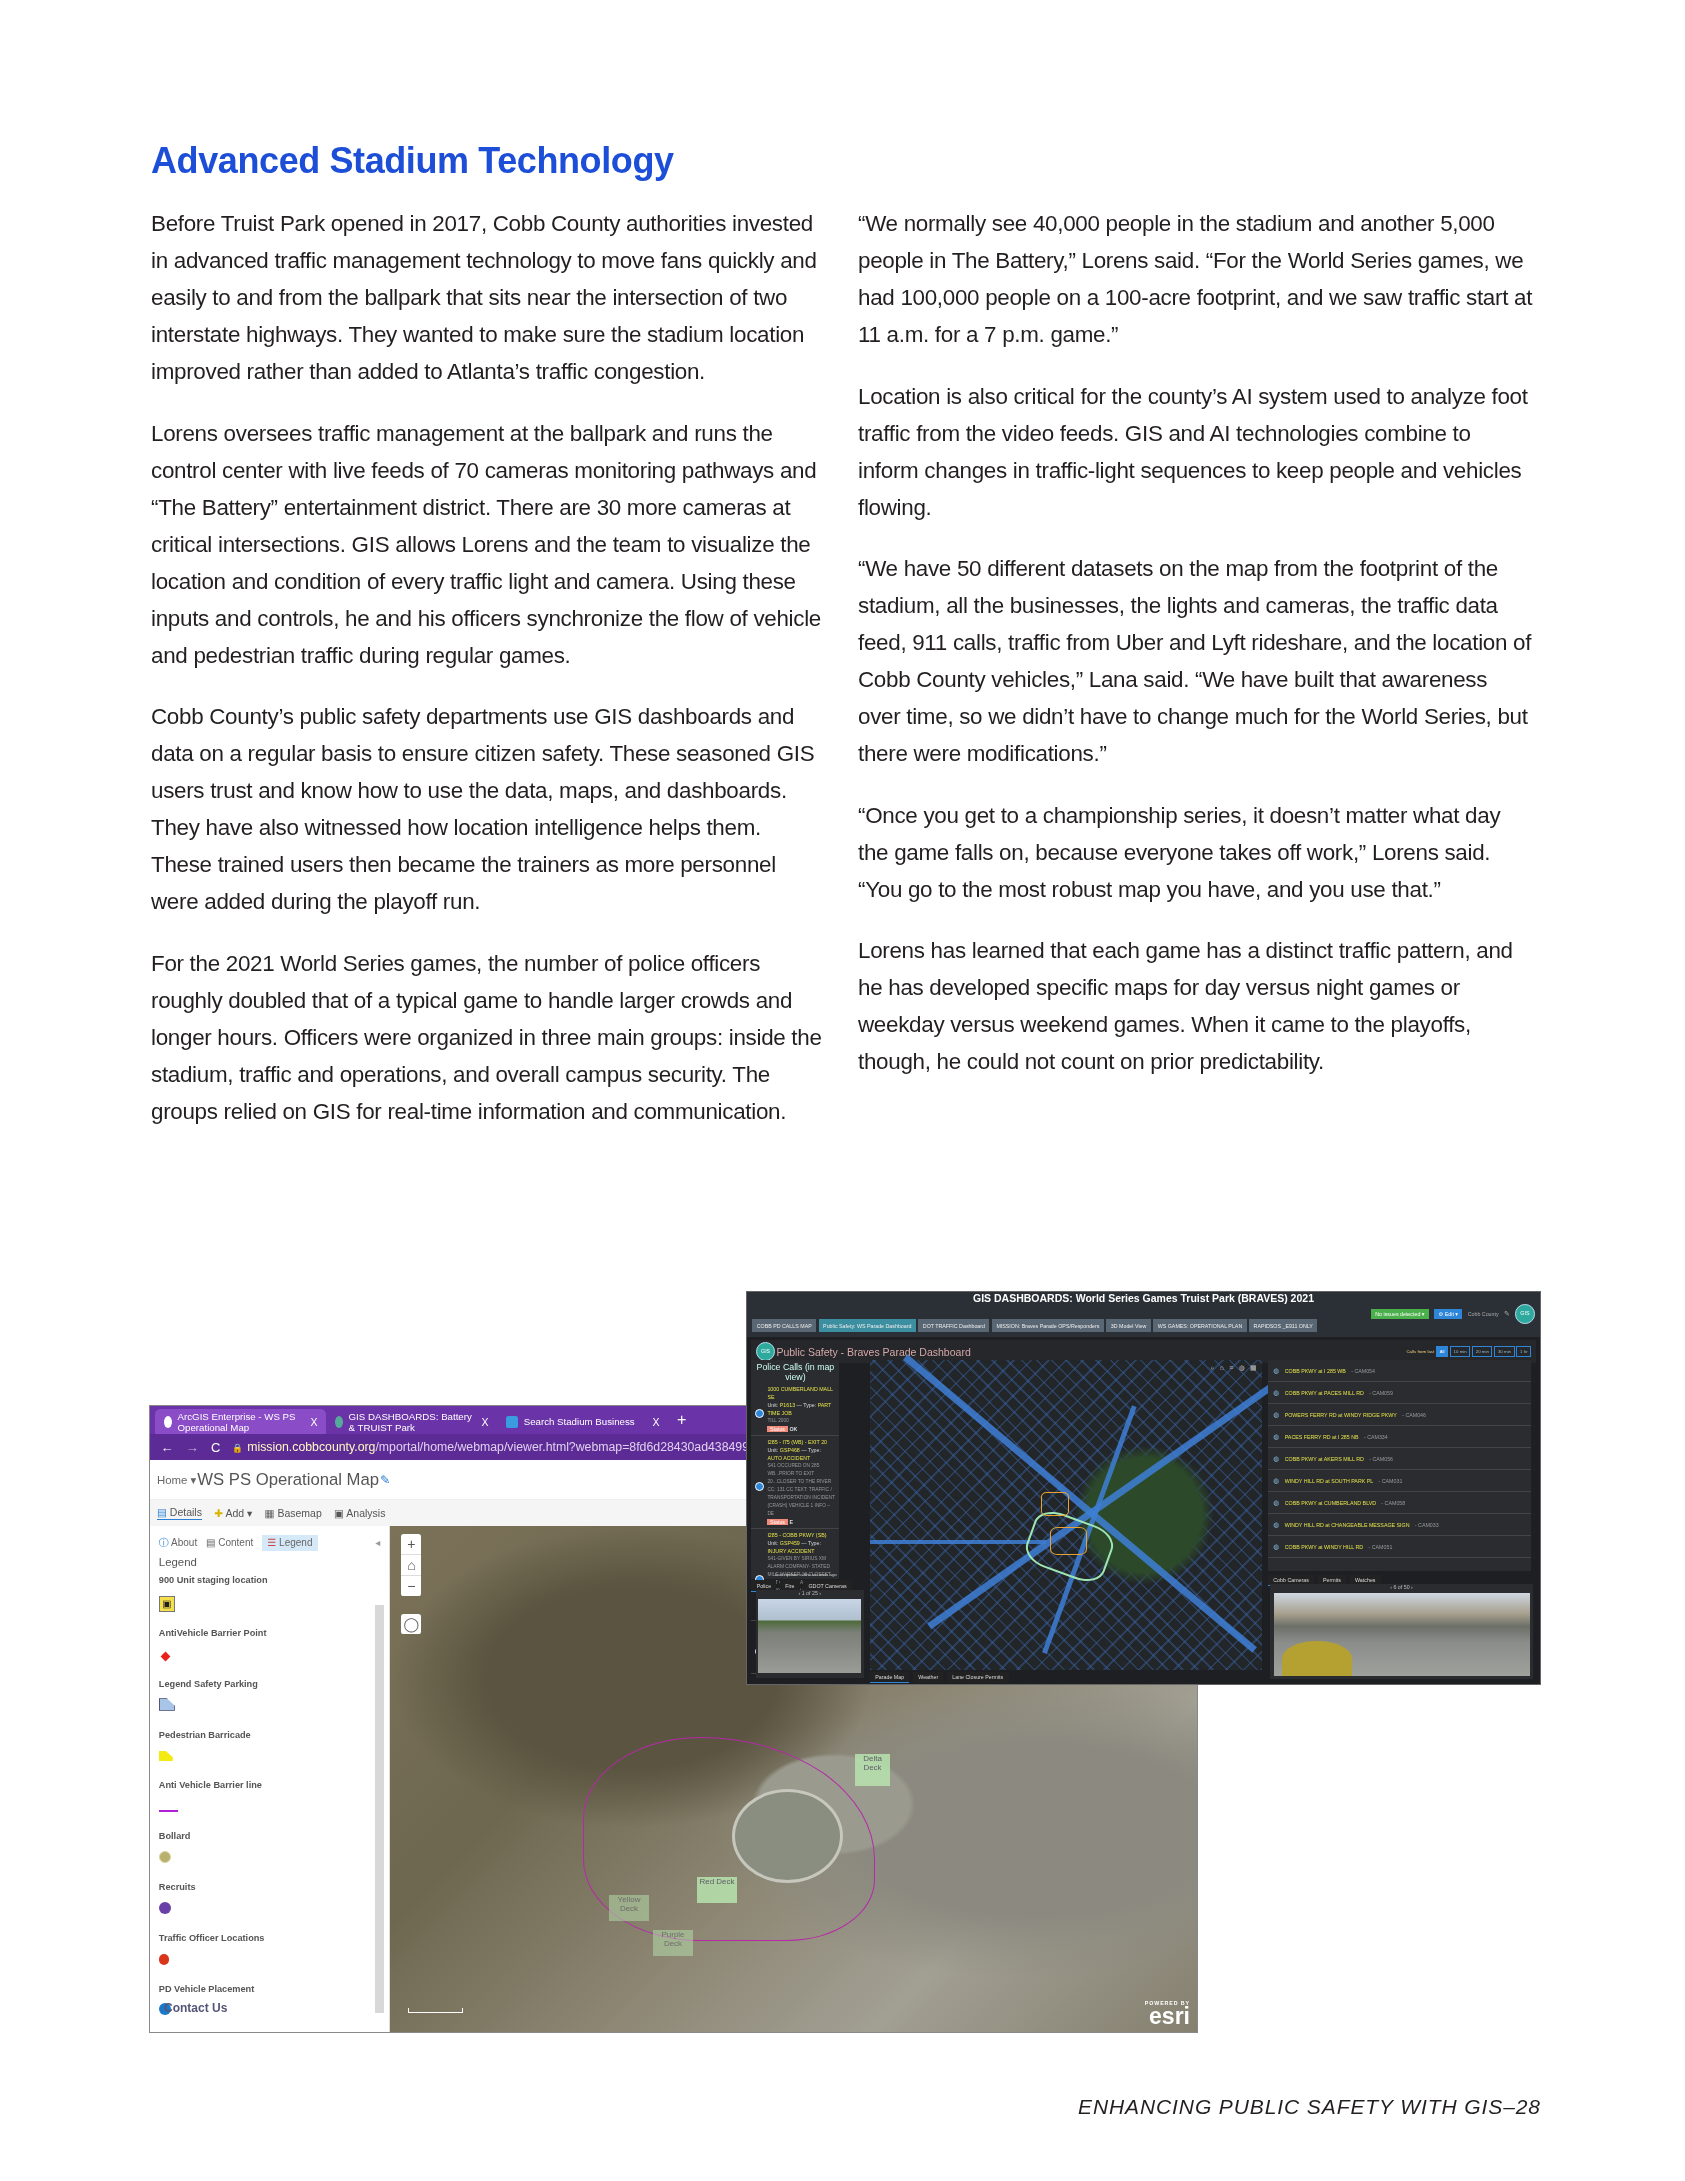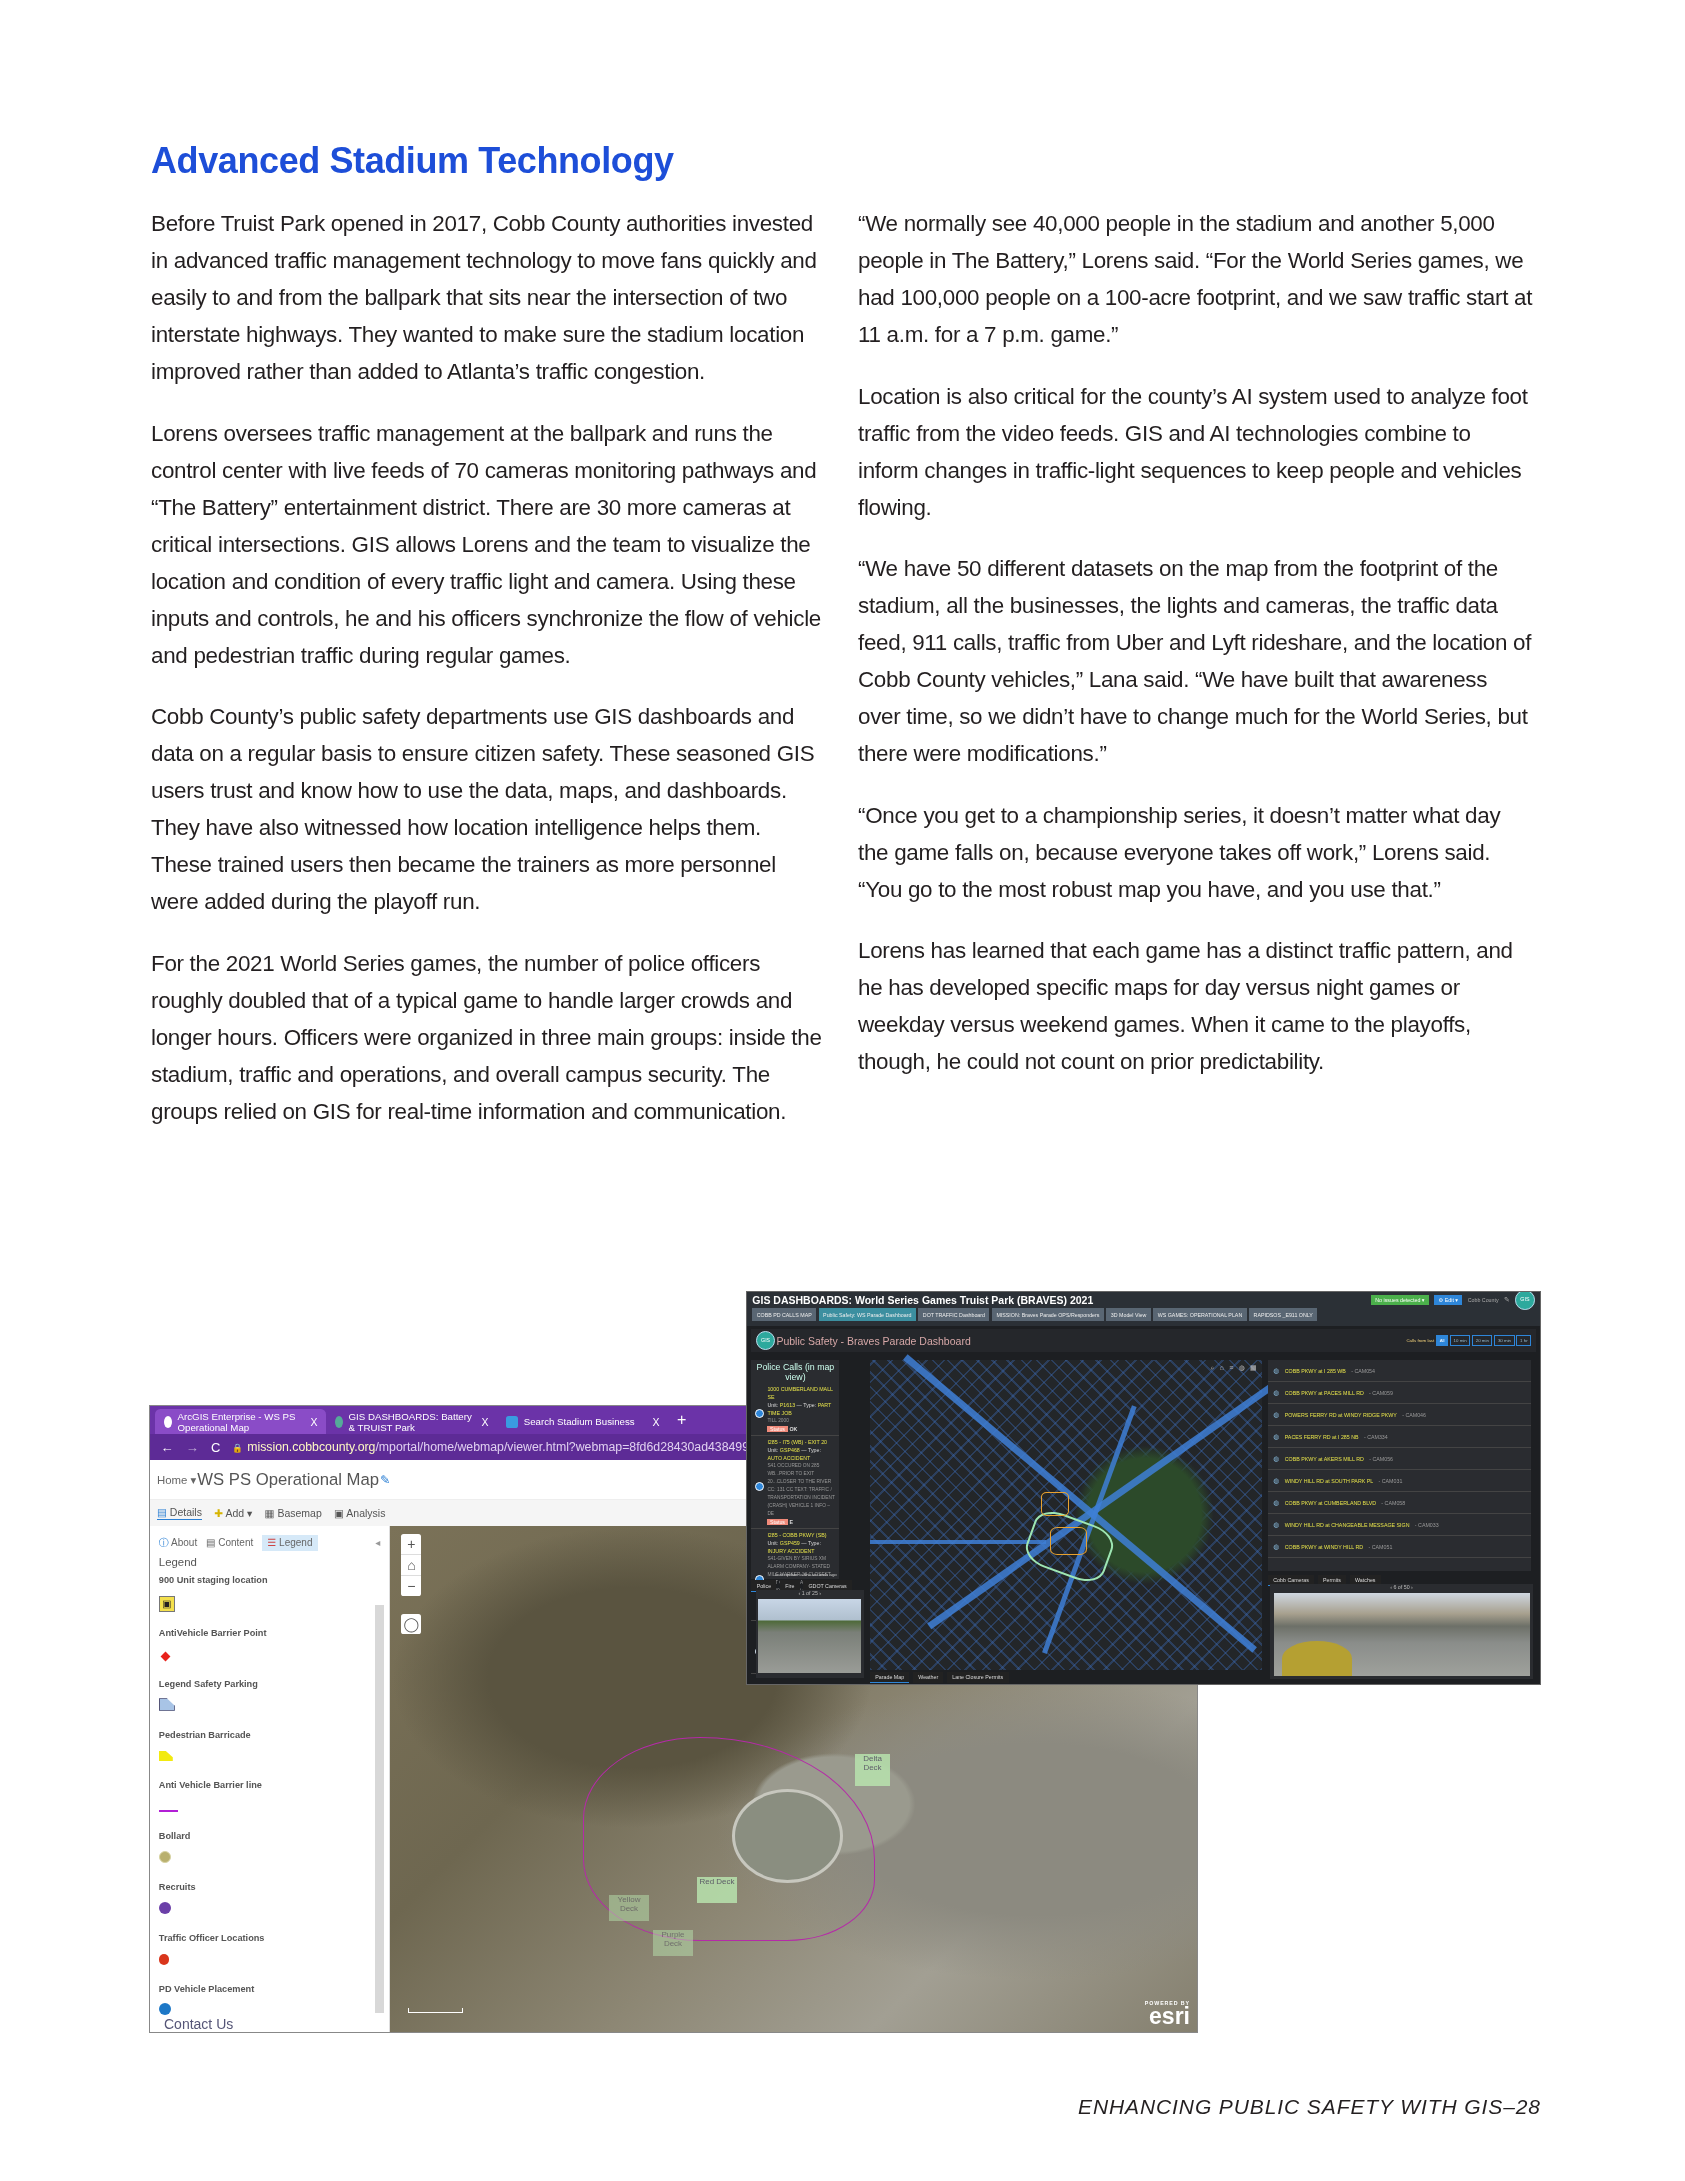--- a/index.html
+++ b/index.html
@@ -33,39 +33,39 @@
   .leftpane{position:absolute;left:0;top:120px;width:239px;bottom:0;background:#fff;border-right:0.9px solid #ddd;}
   .panetabs{display:flex;gap:8.8px;padding:8.8px 8.8px 3.5px;font-size:10px;color:#666;align-items:center;}
   .panetabs .on{background:#d6e9f8;padding:2.6px 5.3px;}
   .panetabs .collapse{margin-left:auto;color:#999;}
   .legtitle{font-size:11.4px;color:#555;padding:1.8px 8.8px 7px;}
   .legend{padding:0 8.8px;position:relative;}
   .legitem{margin-bottom:16px;}
   .legitem .lbl{font-size:9.2px;font-weight:bold;color:#555;margin-bottom:8.8px;}
   .sym{display:inline-block;}
   .scroll{position:absolute;right:5.3px;top:79px;width:8.8px;bottom:19.3px;background:#d8d8d8;}
-  .contact{position:absolute;left:14px;bottom:0;font-size:14px;color:#557;}
+  .contact{position:absolute;left:14px;bottom:17px;font-size:12px;color:#557;font-weight:bold;}
   .satmap{position:absolute;left:240px;top:120px;right:0;bottom:0;background:
     radial-gradient(ellipse at 55% 55%, #9a9a8e 0 12%, transparent 13%),
     radial-gradient(ellipse at 30% 30%, #5a5440 0 18%, transparent 30%),
     radial-gradient(ellipse at 80% 60%, #8c8a80 0 20%, transparent 35%),
     linear-gradient(135deg,#7b7258 0%,#6e6750 30%,#8d8774 55%,#a29f93 75%,#85806f 100%);}
   .zoomctl{position:absolute;left:11.4px;top:8px;width:20px;background:#fff;border-radius:2.6px;font-size:14px;text-align:center;color:#555;}
   .zoomctl div{height:20px;line-height:20px;border-bottom:0.9px solid #ddd;}
   .locate{position:absolute;left:11.4px;top:88px;width:20px;height:20px;background:#fff;border-radius:2.6px;text-align:center;line-height:20px;color:#555;}
   .perimeter{position:absolute;left:193px;top:211px;width:290px;height:202px;border:1.8px solid #b52aa8;border-radius:40% 60% 30% 40%;}
   .stadium{position:absolute;left:342px;top:263px;width:105px;height:88px;border-radius:50%;background:#8a8e80;border:3.5px solid #c7c7be;}
   .deck{position:absolute;background:#b8e3ae;opacity:.85;font-size:8px;color:#556;text-align:center;}
   .esri{position:absolute;right:7px;bottom:5.3px;color:#fff;font-size:23px;font-weight:bold;line-height:19.3px;text-align:right;}
   .esri small{display:block;font-size:5.3px;letter-spacing:0.9px;line-height:7px;}
   .scalebar{position:absolute;left:17.6px;bottom:19.3px;width:53px;height:3.5px;border:0.9px solid #fff;border-top:none;}
 
   
   .dash{position:absolute;left:746px;top:1291px;width:793px;height:392px;background:#1d1f22;border:0.9px solid #666;overflow:hidden;font-size:7px;color:#ddd;}
-  .dtitlebar{height:16px;background:#2b3036;display:flex;align-items:center;padding:0 5.3px;}
+  .dtitlebar{height:27px;background:#2b3036;display:flex;align-items:center;padding:0 5.3px;flex-direction:column;}
   .dtitle{font-size:10.5px;font-weight:bold;color:#fff;}
   .dstatus{margin-left:auto;display:flex;align-items:center;gap:5.3px;}
   .badge-green{background:#4bb04b;color:#fff;padding:1.8px 4.4px;font-size:5.3px;}
   .badge-blue{background:#2e86d9;color:#fff;padding:1.8px 4.4px;font-size:5.3px;}
   .gislogo{width:17.6px;height:17.6px;border-radius:50%;background:#2da99d;border:1.8px solid #bde;display:inline-block;color:#fff;font-size:5.3px;text-align:center;line-height:17.6px;}
   .dtabs{height:17.6px;background:#2b3036;display:flex;gap:2.6px;padding:0 5.3px;align-items:flex-start;}
   .dtab{background:#596673;color:#eee;font-size:5.3px;padding:3.5px 4.4px;}
   .dtab.on{background:#3c8fa0;}
   .dheader{height:23px;background:#25272b;margin:3.5px 4.4px;display:flex;align-items:center;gap:1px;padding:0 4.4px;}
   .dheader .name{font-size:10.5px;color:#d7a8a8;}

